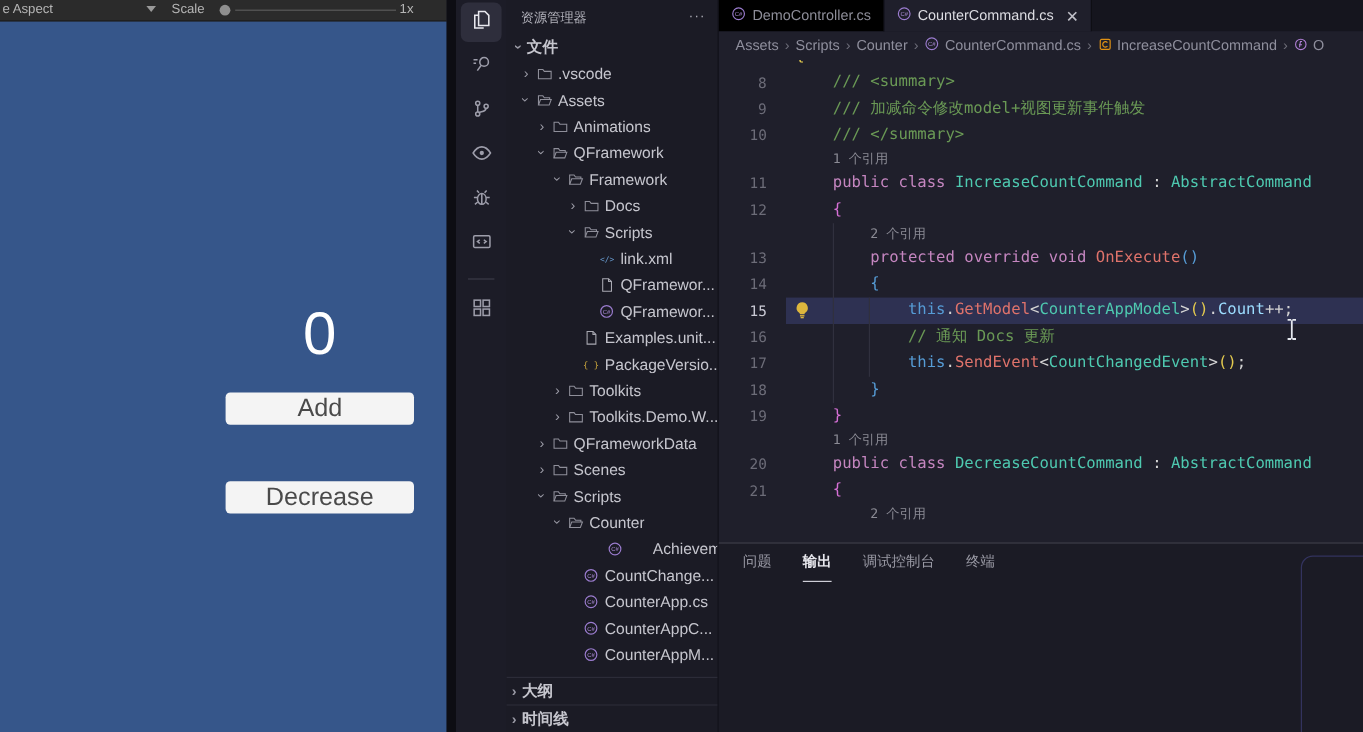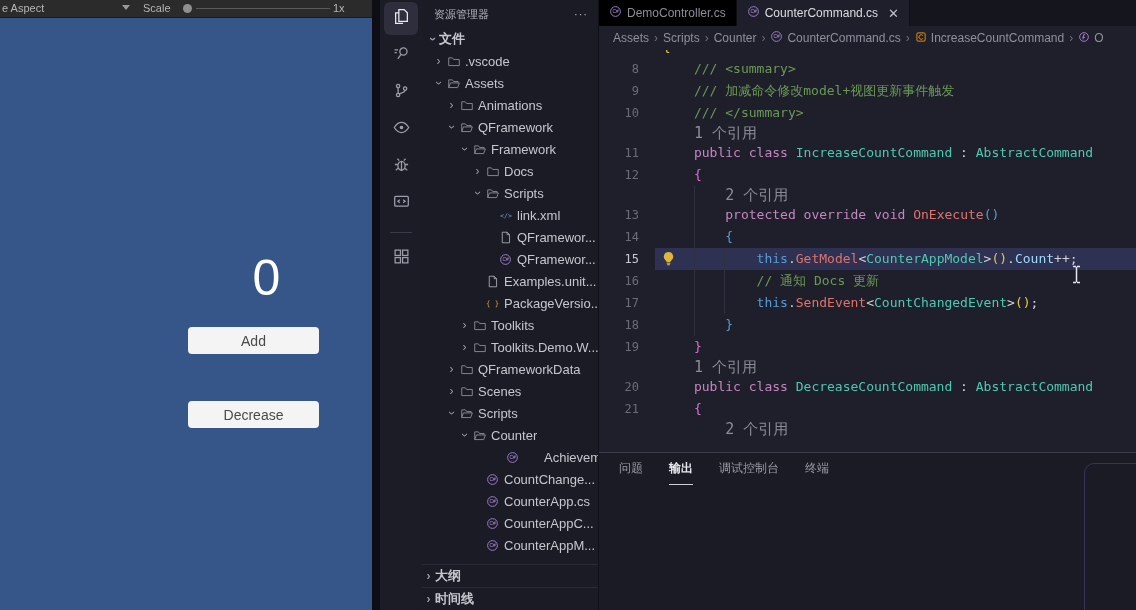--- a/index.html
+++ b/index.html
@@ -14,22 +14,22 @@
   .aspect-label{left:2px;}
   .aspect-caret{left:122px;top:5px!important;width:0;height:0;border-left:4px solid transparent;
                 border-right:4px solid transparent;border-top:5px solid #9a9a9a;}
   .scale-label{left:143px;}
   .slider-knob{left:183px;top:4px!important;width:9px;height:9px;border-radius:50%;background:#8f8f8f;}
   .slider-track{left:196px;top:8px!important;width:134px;height:1px;background:#5a5a5a;}
   .zoom-label{left:333px;}
   .game{flex:1;background:#36568a;position:relative;}
   .counter-text{position:absolute;left:188px;top:230px;width:157px;text-align:center;
                 font-size:50px;color:#ffffff;line-height:1.2;}
-  .u-btn{position:absolute;left:188px;width:131px;height:27px;background:#f4f4f4;border:none;
-         border-radius:4px;font-size:14px;color:#4a4a4a;font-family:inherit;
+  .u-btn{position:absolute;left:188px;width:157px;height:27px;background:#f4f4f4;border:none;
+         border-radius:4px;font-size:21px;color:#4a4a4a;font-family:inherit;
          display:flex;align-items:center;justify-content:center;line-height:1;cursor:pointer;}
   .btn-add{top:309px;}
   .btn-dec{top:383px;}
 
   .gap{width:8px;background:#0d0d13;flex:none;}
 
   
   .vs{flex:1;display:flex;min-width:0;height:100%;}
   .activity{width:42px;background:#1c1c27;flex:none;display:flex;flex-direction:column;
             align-items:center;padding-top:2px;}
@@ -65,21 +65,21 @@
   .bc-item{display:flex;align-items:center;gap:4px;cursor:pointer;}
 
   .code{flex:1;position:relative;overflow:hidden;font-family:"DejaVu Sans Mono",monospace;
         font-size:13px;color:#d4d4d4;}
   .code-row{height:22px;line-height:22px;display:flex;white-space:pre;}
   .code-row.partial{margin-top:-14px;}
   .code-row.current{background:linear-gradient(to right,rgba(0,0,0,0) 0 56px,#2e3152 56px 100%);}
   .gut{width:40px;flex:none;text-align:right;color:#6c6c78;font-size:12px;}
   .code-row.current .gut{color:#c9c9d4;}
   .lc{margin-left:8px;}
-  .lens-row{height:18px;line-height:18px;display:flex;font-size:15px;color:#8b8b95;white-space:pre;}
+  .lens-row{height:18px;line-height:18px;display:flex;font-size:11px;color:#8b8b95;white-space:pre;}
   .lens-row .gut{width:40px;flex:none;}
   .tk-kw{color:#c586c0}.tk-cls{color:#4ec9b0}.tk-fn{color:#e0736b}.tk-cm{color:#6a9955}
   .tk-pl{color:#d4d4d4}.tk-pr{color:#9cdcfe}.tk-th{color:#569cd6}
   .tk-by{color:#e2c94f}.tk-bp{color:#d670d6}.tk-bb{color:#569cd6}
   .guide{position:absolute;width:1px;background:#30303e;}
   .g1{left:95px;top:136px;height:150px;}
   .g2{left:125px;top:198px;height:66px;}
   .bulb{position:absolute;left:62px;top:201px;}
   .ibeam{position:absolute;left:472px;top:215px;}
 

